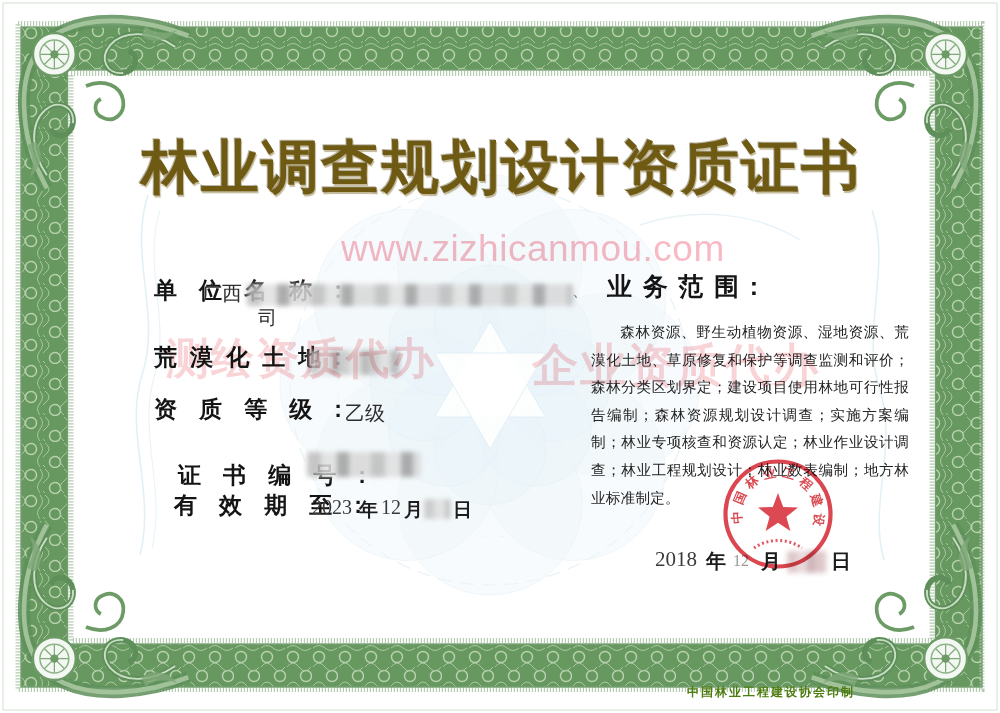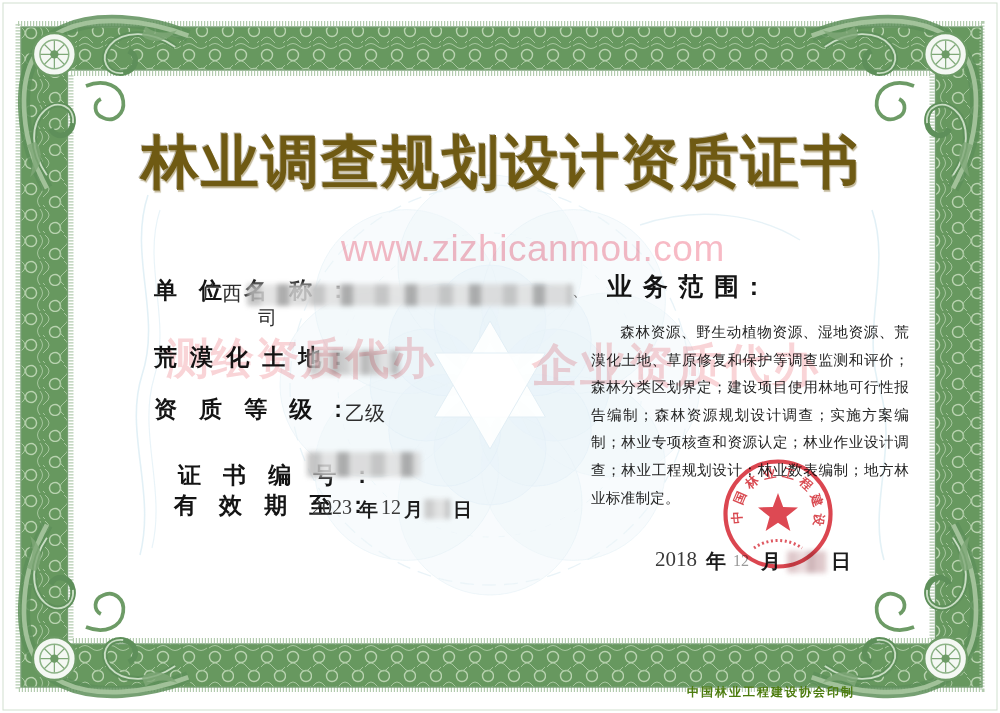--- a/index.html
+++ b/index.html
@@ -4,21 +4,21 @@
 <style>
   html,body{margin:0;padding:0;background:#ffffff;}
   #stage{position:relative;width:1000px;height:713px;background:#ffffff;overflow:hidden;
          font-family:"Liberation Serif","DejaVu Serif",serif;}
   .abs{position:absolute;}
   svg{display:block;}
 
   
   .cert-title{
     left:138px;top:131px;width:726px;text-align:center;
-    font-family:Liberation Mono, monospace;
+    font-family:Liberation Sans, sans-serif;
     font-size:58px;font-weight:800;letter-spacing:2px;line-height:1.25;
     color:#6f5a13;text-shadow:1px 2px 1px rgba(120,98,30,.45), -1px -1px 0 rgba(60,46,6,.35);
     white-space:nowrap;
   }
 
   
   .flabel{
     font-family:"Liberation Sans","DejaVu Sans",sans-serif;
     font-weight:700;color:#141414;font-size:23px;line-height:1.15;
     display:inline-block;text-align:justify;text-align-last:justify;white-space:normal;

